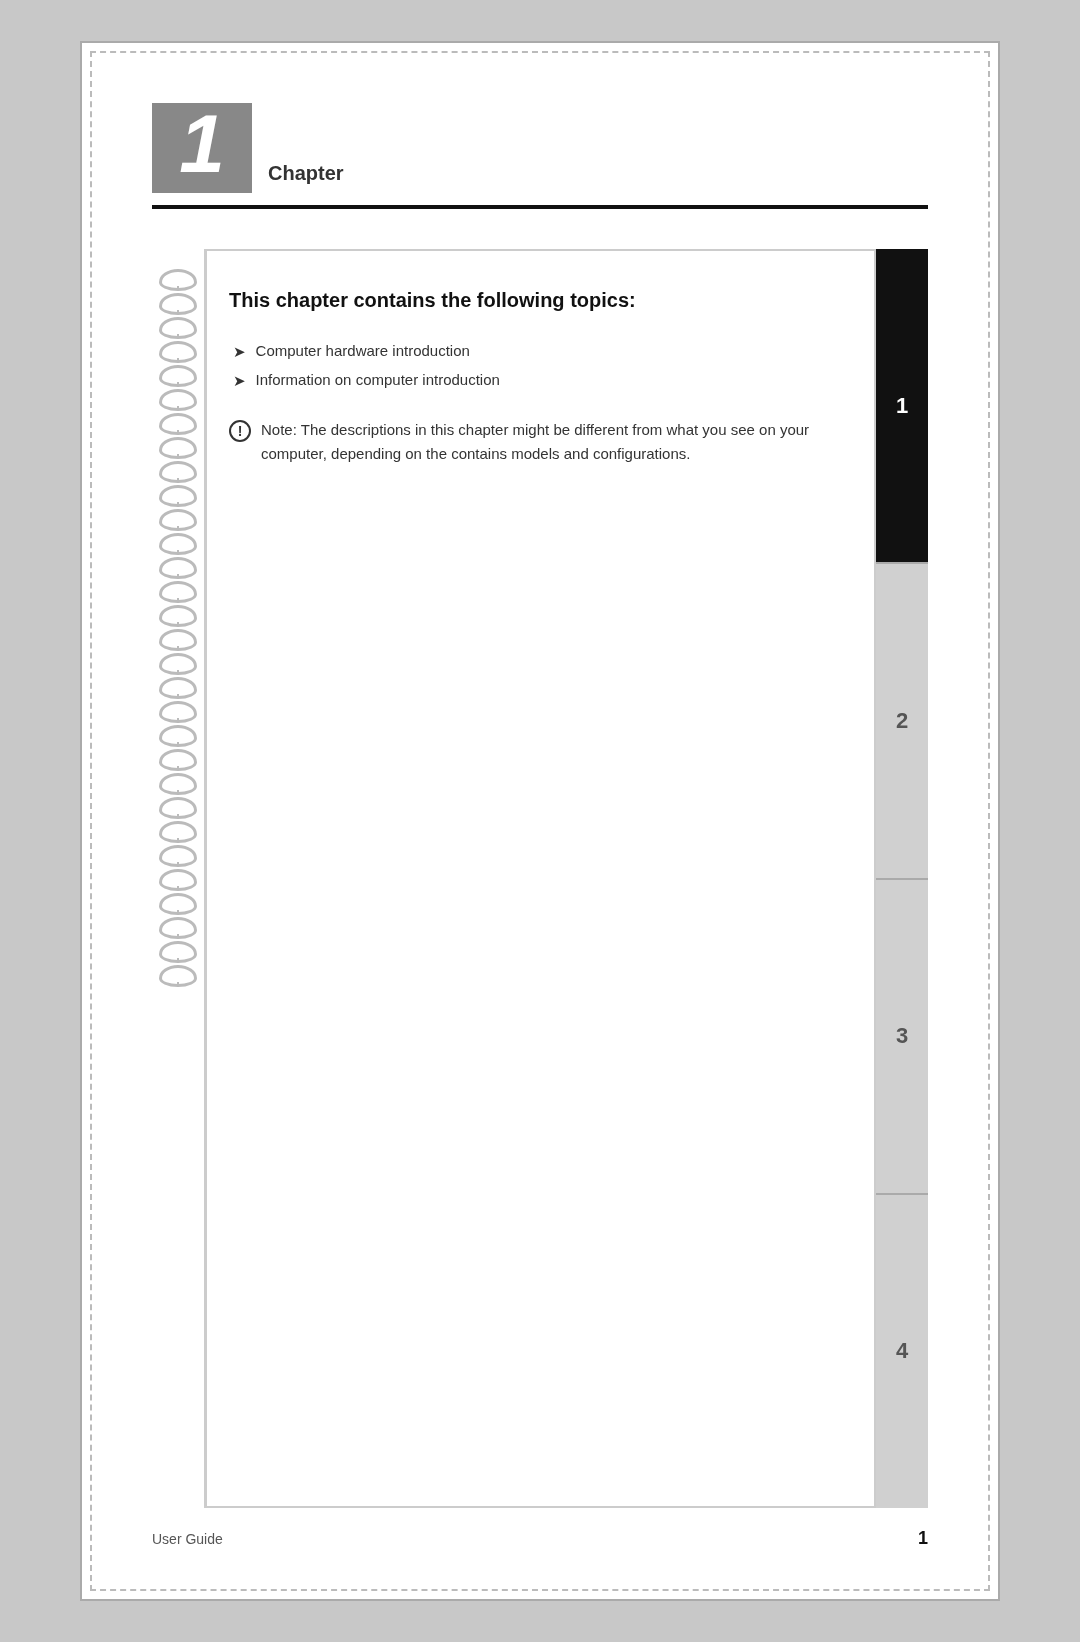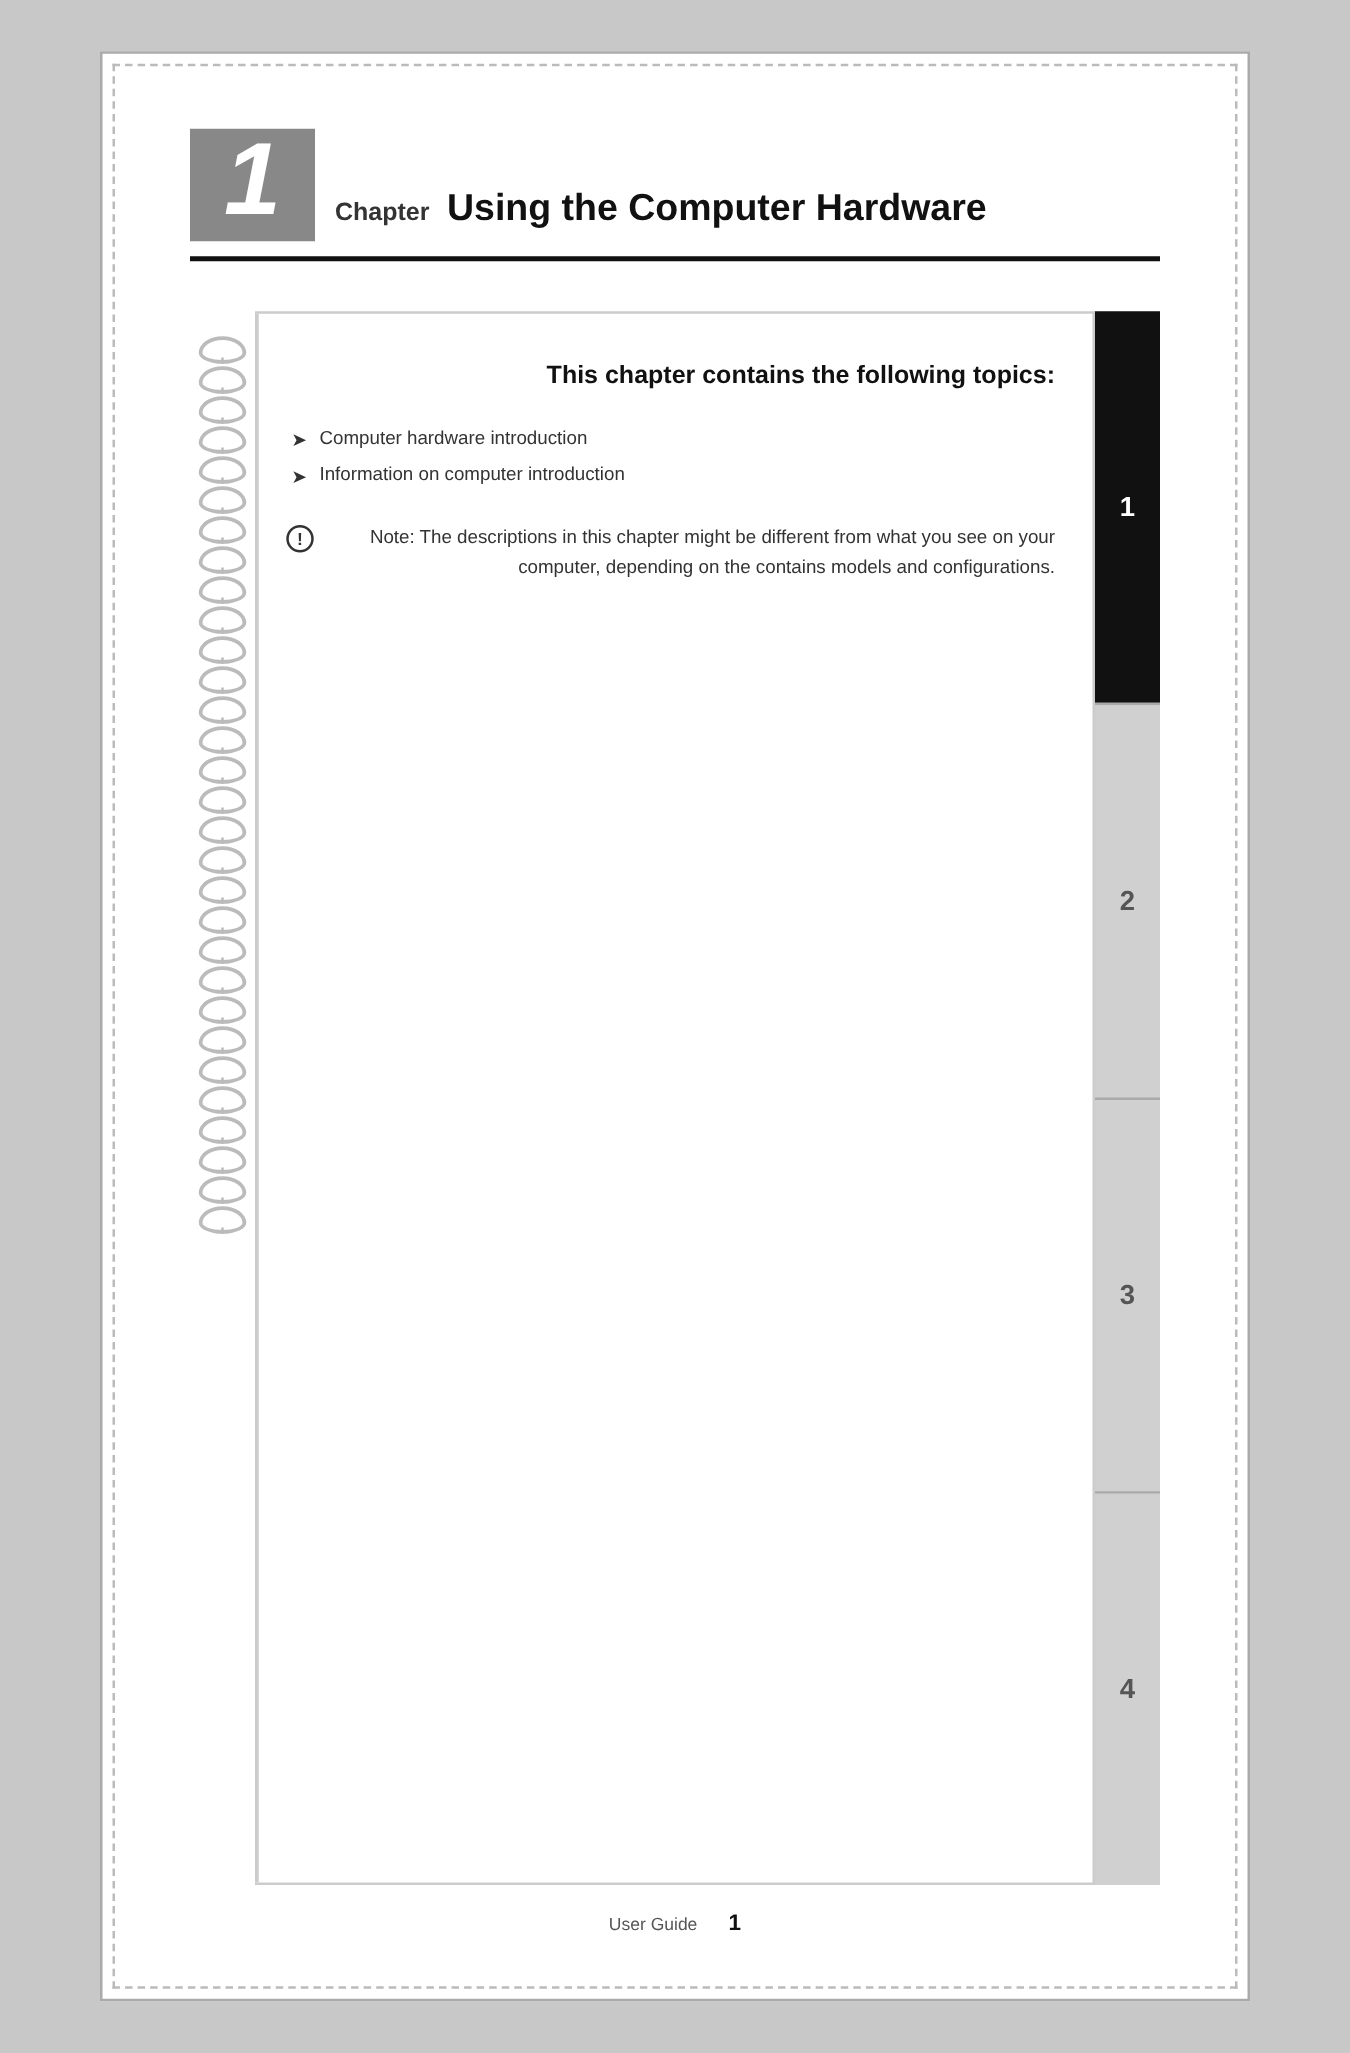--- a/index.html
+++ b/index.html
@@ -97,21 +97,20 @@
       height: 4px;
       background: #111111;
       margin-bottom: 40px;
     }
 
     
     .notebook-container {
       display: flex;
       flex: 1;
       position: relative;
-      text-align: right;
     }
 
     
     .spiral-binding {
       width: 52px;
       flex-shrink: 0;
       display: flex;
       flex-direction: column;
       align-items: center;
       padding-top: 20px;
@@ -257,21 +256,21 @@
       line-height: 1.6;
     }
 
     .note-text strong {
       font-weight: normal;
     }
 
     
     .footer {
       display: flex;
-      justify-content: center;
+      justify-content: space-between;
       align-items: center;
       padding-top: 20px;
       gap: 25px;
     }
 
     .footer-text {
       font-size: 14px;
       color: #555555;
     }
 
@@ -285,21 +284,20 @@
 <body>
 
 <div class="page-outer">
 
   <div class="chapter-header">
     <div class="chapter-number-block">
       <span class="chapter-number-big">1</span>
     </div>
     <div class="chapter-label-title">
       <span class="chapter-label">Chapter</span>
-      <span class="chapter-title">Using the Computer Hardware</span>
     </div>
   </div>
 
   <div class="divider"></div>
 
   <div class="notebook-container">
 
     <div class="spiral-binding">
       <div class="spiral-coil"></div>
       <div class="spiral-coil"></div>

